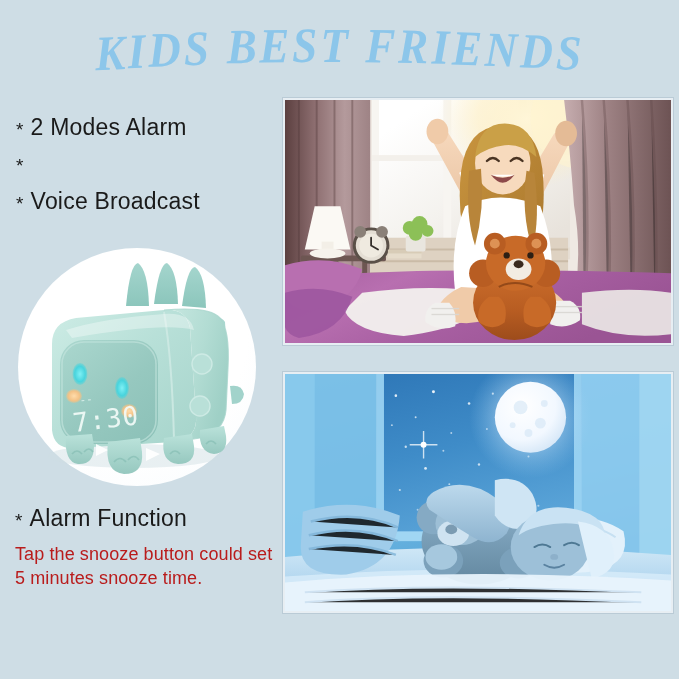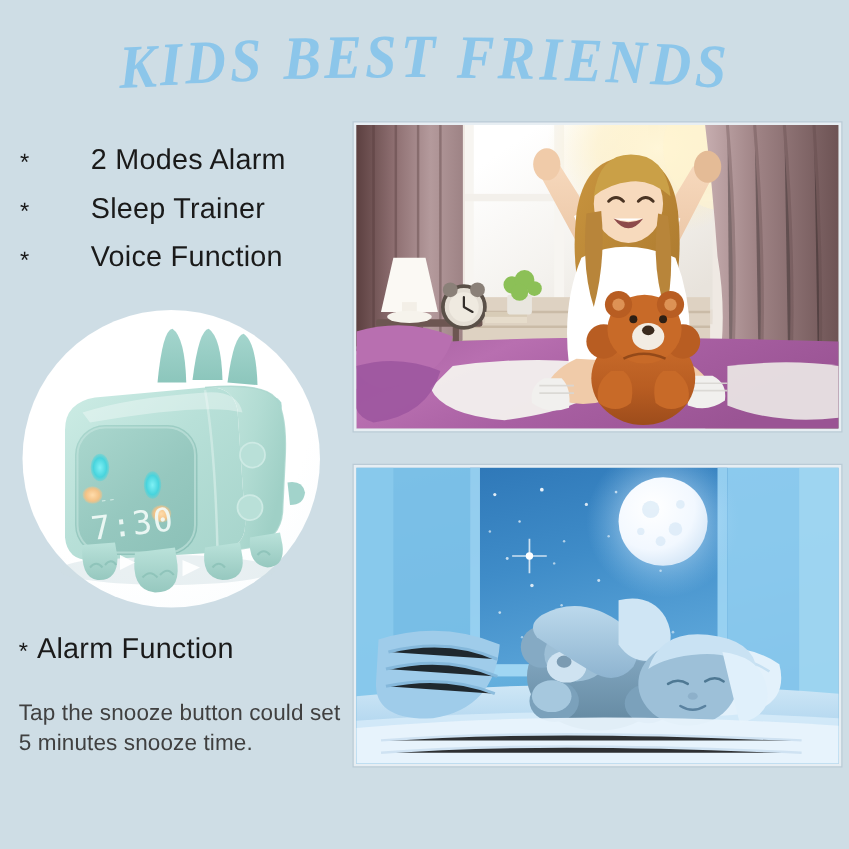--- a/index.html
+++ b/index.html
@@ -32,21 +32,21 @@
 
   
   .bullets{ position:absolute; left:16px; top:116px; width:255px; }
   .bullet{
     display:flex; align-items:baseline; gap:7px;
     font-size:23px; color:#1a1a1a; line-height:1.0;
     margin-bottom:16px;
     letter-spacing:.2px;
   }
   .bullet .star{ font-size:19px; line-height:1; position:relative; top:1px; }
-  .bullet .txt{ white-space:nowrap;margin-left:42px; }
+  .bullet .txt{ white-space:nowrap; }
 
   
   .product{
     position:absolute; left:14px; top:248px;
     width:252px; height:240px;
   }
   .circle{
     position:absolute; left:4px; top:0px;
     width:238px; height:238px; border-radius:50%;
     background:radial-gradient(circle at 42% 34%, #ffffff 0%, #ffffff 62%, #fbfdfe 82%, #f3f7fa 100%);
@@ -55,21 +55,21 @@
 
   
   .snooze-head{
     position:absolute; left:15px; top:505px;
     font-size:23px; color:#1a1a1a; letter-spacing:.2px;
     display:flex; align-items:baseline; gap:7px; white-space:nowrap;
   }
   .snooze-head .star{ font-size:19px; position:relative; top:1px; }
   .snooze-body{
     position:absolute; left:15px; top:543px; width:262px;
-    font-size:18px; line-height:1.33; color:#404040; letter-spacing:.1px;margin-top:16px;
+    font-size:18px; line-height:1.33; color:#b91c1c; letter-spacing:.1px;
   }
 
   
   .photo{
     position:absolute; overflow:hidden;
     border:2px solid #e7eef3;
     box-shadow:0 0 0 1px rgba(150,170,185,.35);
   }
   #photo-morning{ left:283px; top:98px; width:390px; height:247px; }
   #photo-night  { left:283px; top:372px; width:390px; height:241px; }
@@ -84,25 +84,24 @@
     <span class="title" id="title-text" style="color: rgb(140, 198, 234);"><span class="ch" style="transform: translateY(3.5px) rotate(-2.2deg);">K</span><span class="ch" style="transform: translateY(1.86px) rotate(-1.93deg);">I</span><span class="ch" style="transform: translateY(0.44px) rotate(-1.65deg);">D</span><span class="ch" style="transform: translateY(-0.77px) rotate(-1.38deg);">S</span><span class="ch" style="transform: translateY(-1.75px) rotate(-1.1deg);">&nbsp;</span><span class="ch" style="transform: translateY(-2.52px) rotate(-0.83deg);">B</span><span class="ch" style="transform: translateY(-3.06px) rotate(-0.55deg);">E</span><span class="ch" style="transform: translateY(-3.39px) rotate(-0.28deg);">S</span><span class="ch" style="transform: translateY(-3.5px) rotate(0deg);">T</span><span class="ch" style="transform: translateY(-3.39px) rotate(0.28deg);">&nbsp;</span><span class="ch" style="transform: translateY(-3.06px) rotate(0.55deg);">F</span><span class="ch" style="transform: translateY(-2.52px) rotate(0.83deg);">R</span><span class="ch" style="transform: translateY(-1.75px) rotate(1.1deg);">I</span><span class="ch" style="transform: translateY(-0.77px) rotate(1.38deg);">E</span><span class="ch" style="transform: translateY(0.44px) rotate(1.65deg);">N</span><span class="ch" style="transform: translateY(1.86px) rotate(1.93deg);">D</span><span class="ch" style="transform: translateY(3.5px) rotate(2.2deg);">S</span></span>
   </div>
 
   <div class="bullets">
     <div class="bullet">
       <span class="star">*</span>
       <span class="txt">2 Modes Alarm</span>
     </div>
     <div class="bullet">
       <span class="star">*</span>
-      <span class="txt">Sleep Trainer</span>
     </div>
     <div class="bullet">
       <span class="star">*</span>
-      <span class="txt">Voice Function</span>
+      <span class="txt">Voice Broadcast</span>
     </div>
   </div>
 
   <div class="product">
     <div class="circle"></div>
     <svg class="clock" viewBox="0 0 252 240">
       <defs>
         <linearGradient id="bodyG" x1="0" y1="0" x2="1" y2="1">
           <stop offset="0%" stop-color="#cdece5"></stop>
           <stop offset="45%" stop-color="#b8e0d8"></stop>

